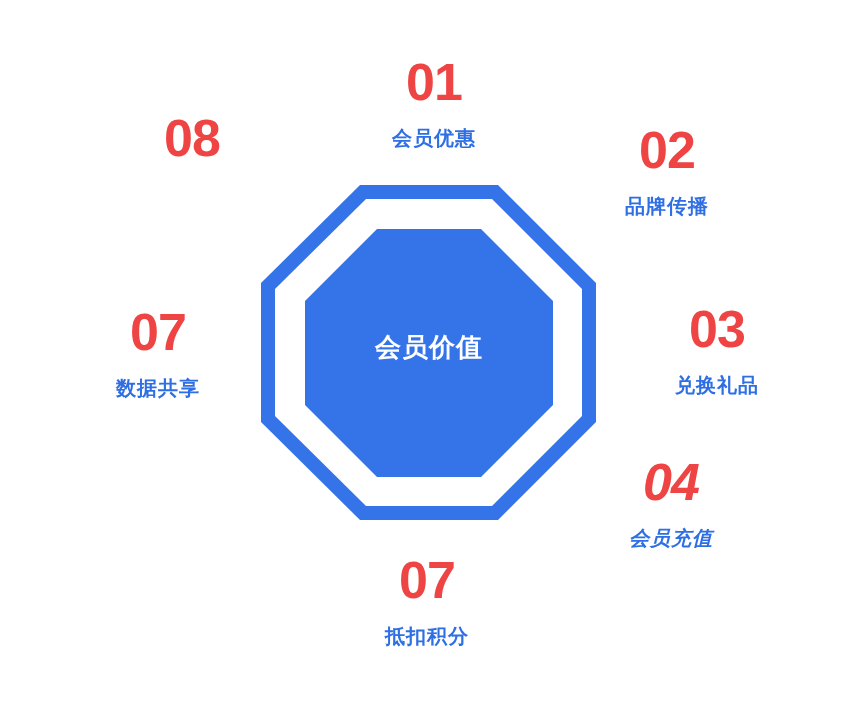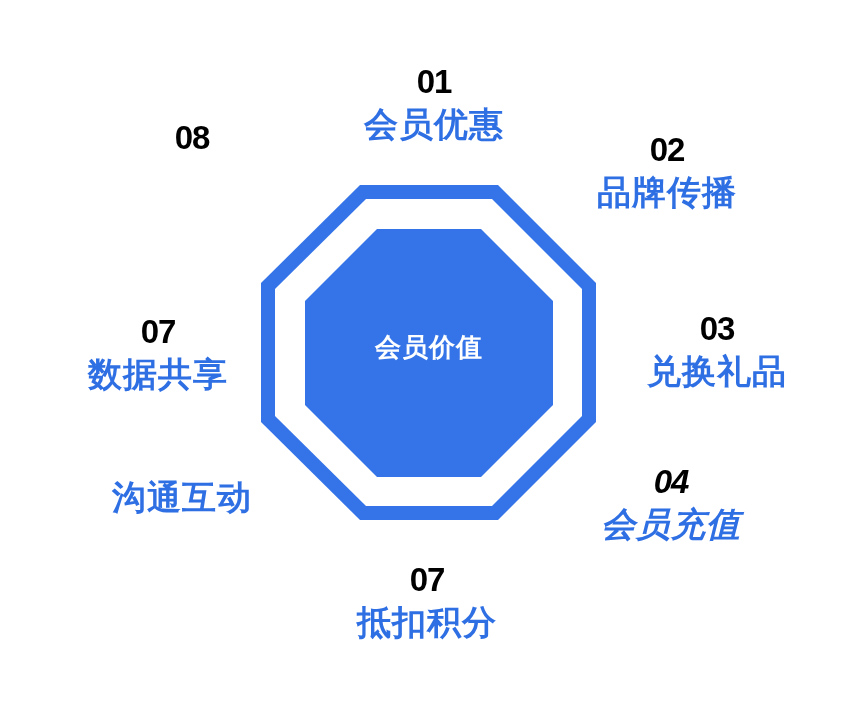--- a/index.html
+++ b/index.html
@@ -34,34 +34,34 @@
       line-height: 42px;
       letter-spacing: 1px;
     }
     .item {
       position: absolute;
       width: 160px;
       text-align: center;
     }
     .item .num {
       display: block;
-      color: #000000;
+      color: #ef4444;
       font-family: "Liberation Sans", "DejaVu Sans", sans-serif;
-      font-size: 33px;
+      font-size: 52px;
       font-weight: bold;
       line-height: 44px;
       letter-spacing: -1px;
     }
     .item .label {
       display: block;
       color: #2f6fe4;
-      font-size: 34px;
+      font-size: 20px;
       font-weight: bold;
       line-height: 36px;
-      margin-top: 2px;
+      margin-top: 16px;
       letter-spacing: 1px;
     }
   </style>
 </head>
 <body>
 
 <div class="canvas">
 
   <svg class="octagon-svg" viewBox="0 0 864 707">
 
@@ -92,21 +92,20 @@
     <span class="num">04</span>
     <span class="label">会员充值</span>
   </div>
 
   <div class="item" style="left:347px; top:558px;">
     <span class="num">07</span>
     <span class="label">抵扣积分</span>
   </div>
 
   <div class="item" style="left:102px; top:477px;">
-    <span class="label">沟通互动</span>
   </div>
 
   <div class="item" style="left:78px; top:310px;">
     <span class="num">07</span>
     <span class="label">数据共享</span>
   </div>
 
   <div class="item" style="left:112px; top:116px;">
     <span class="num">08</span>
   </div>

